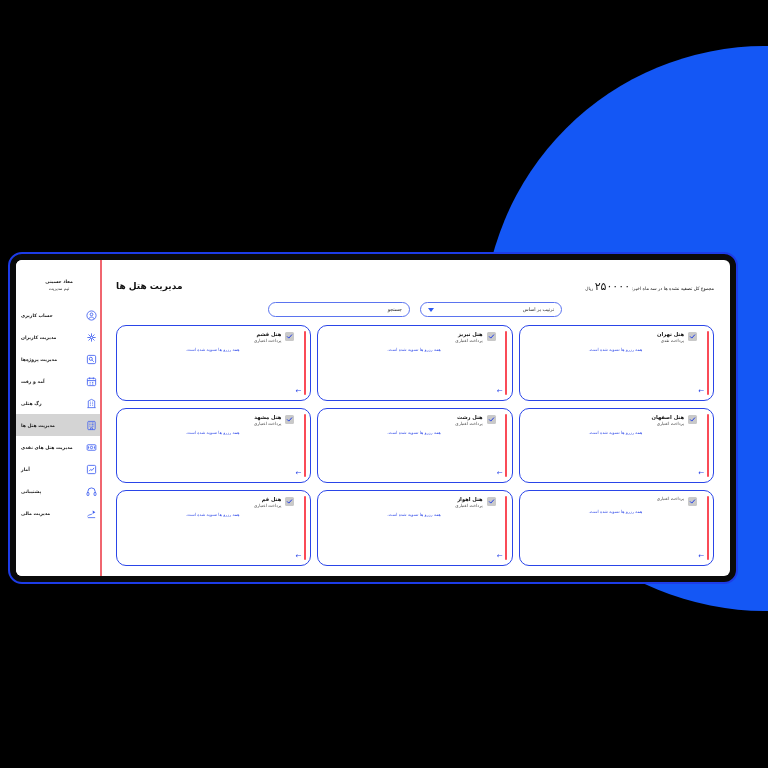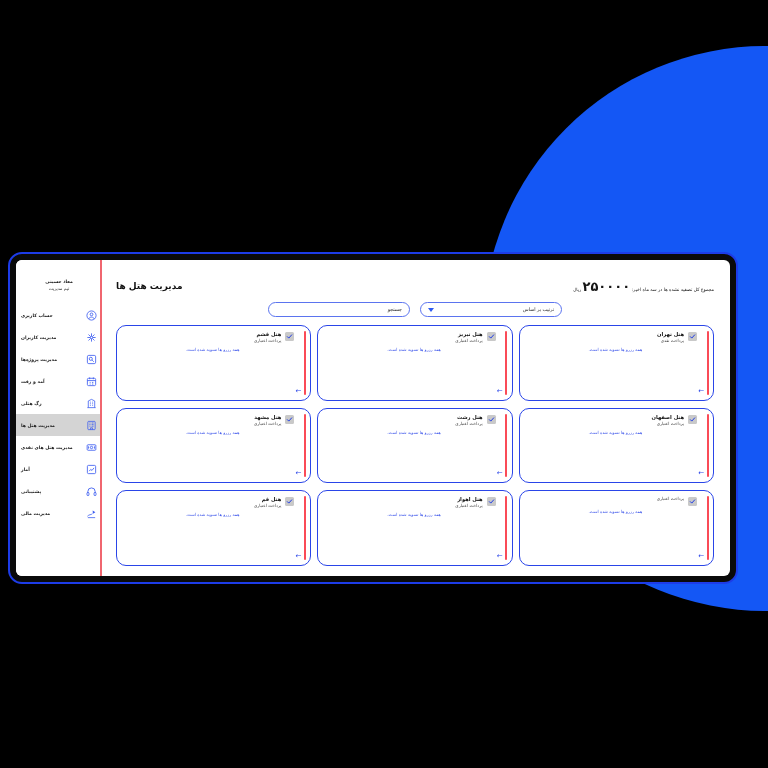--- a/index.html
+++ b/index.html
@@ -120,22 +120,22 @@
     color:#111111;
     white-space:nowrap;
   }
   #summary{
     font-size:4.6px;
     color:#151515;
     white-space:nowrap;
     direction:rtl;
   }
   #summary .amount{
-    font-size:13px;
-    font-weight:bold;
+    font-size:11px;
+    font-weight:normal;
     letter-spacing:0.3px;
   }
   #summary .unit{ font-size:4.4px; }
 
   
   #filter-row{
     display:flex;
     flex-direction:row;
     justify-content:center;
     align-items:center;

